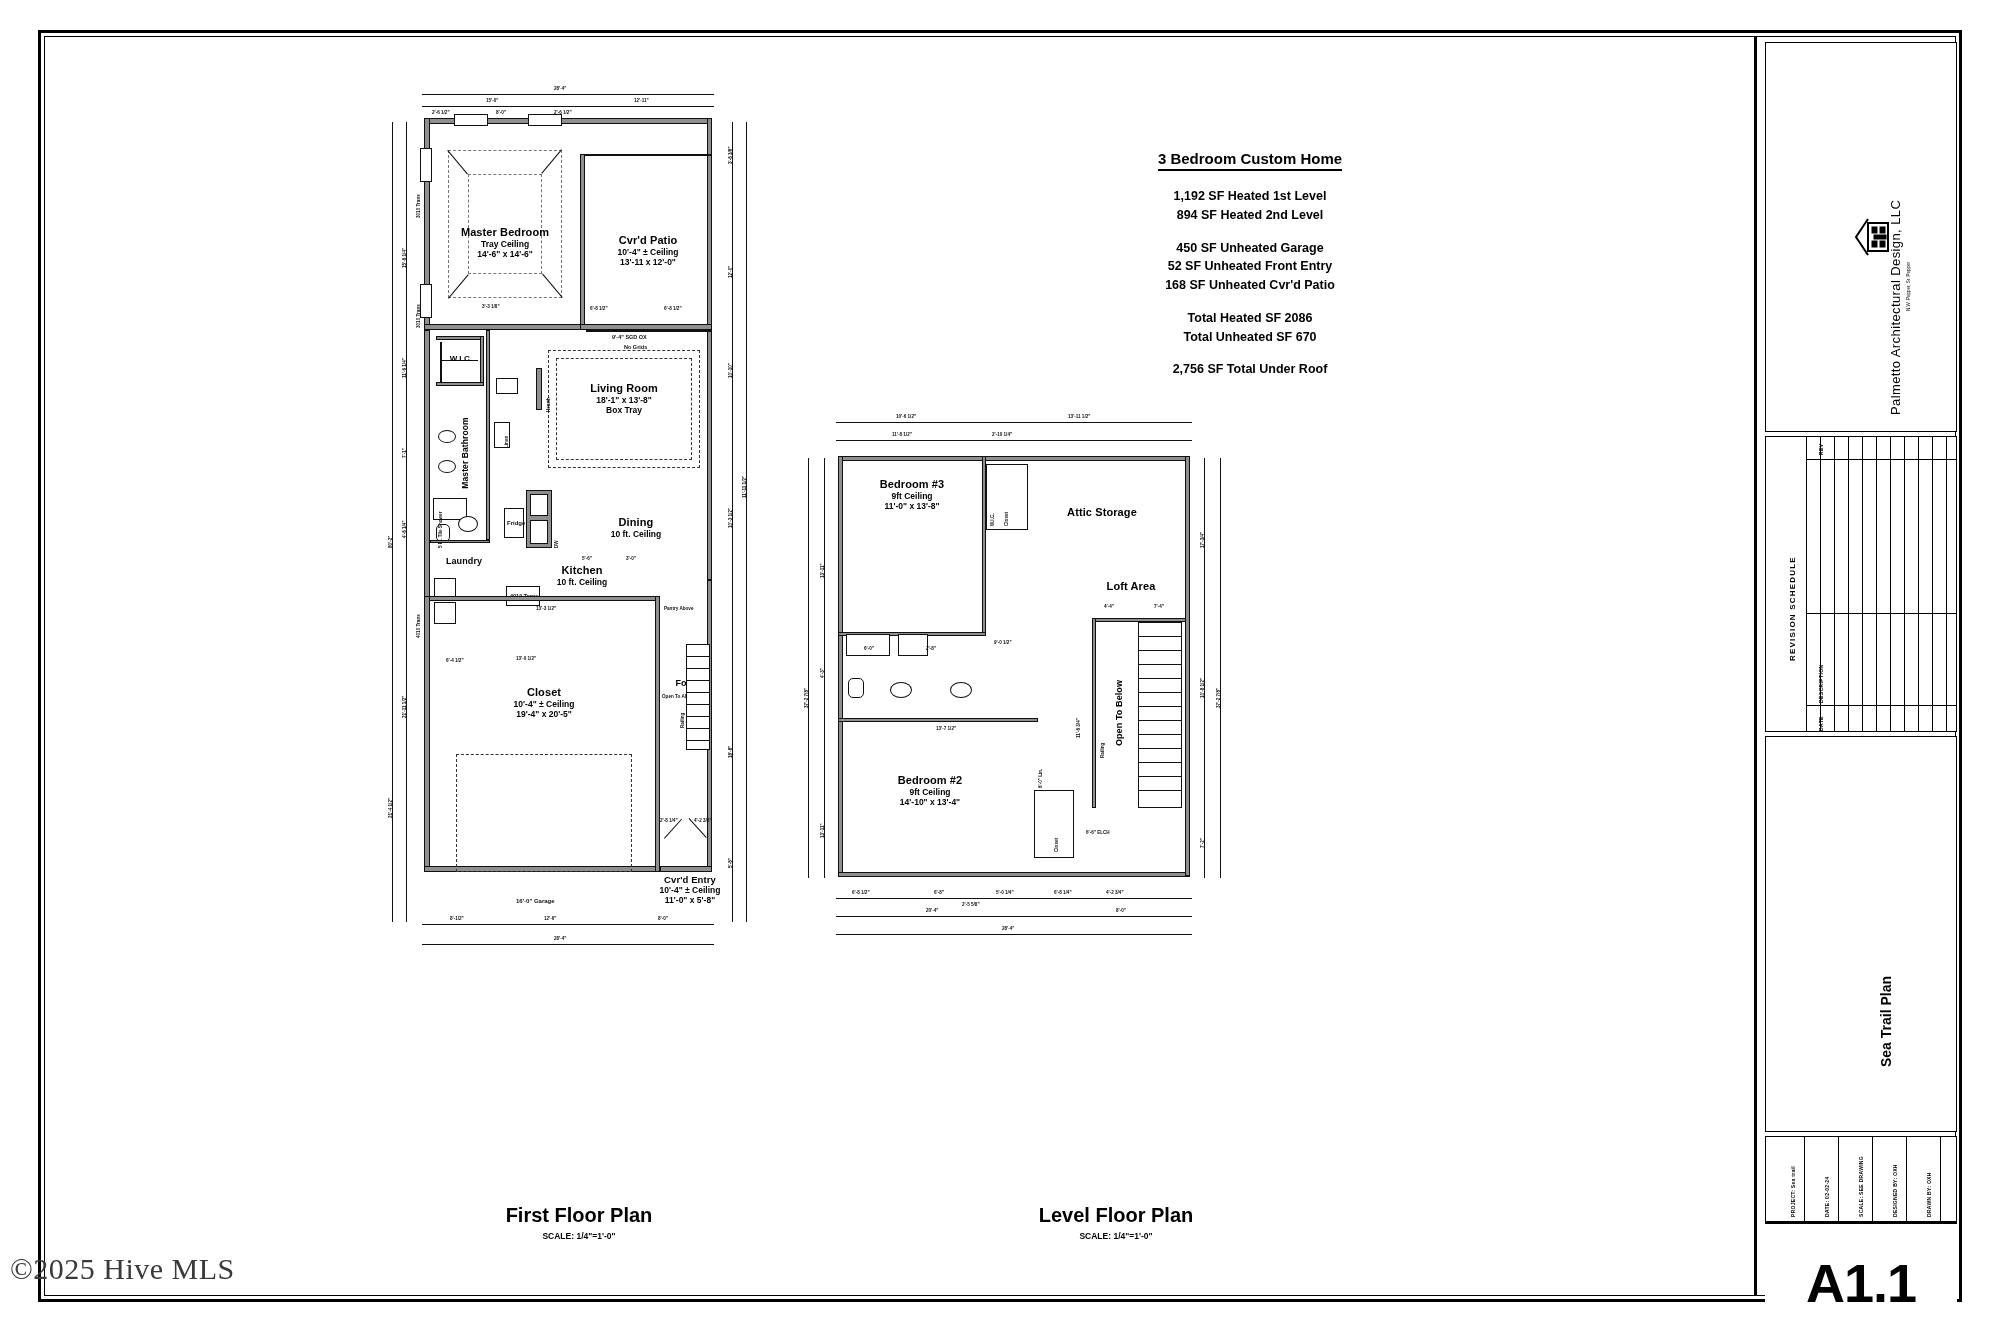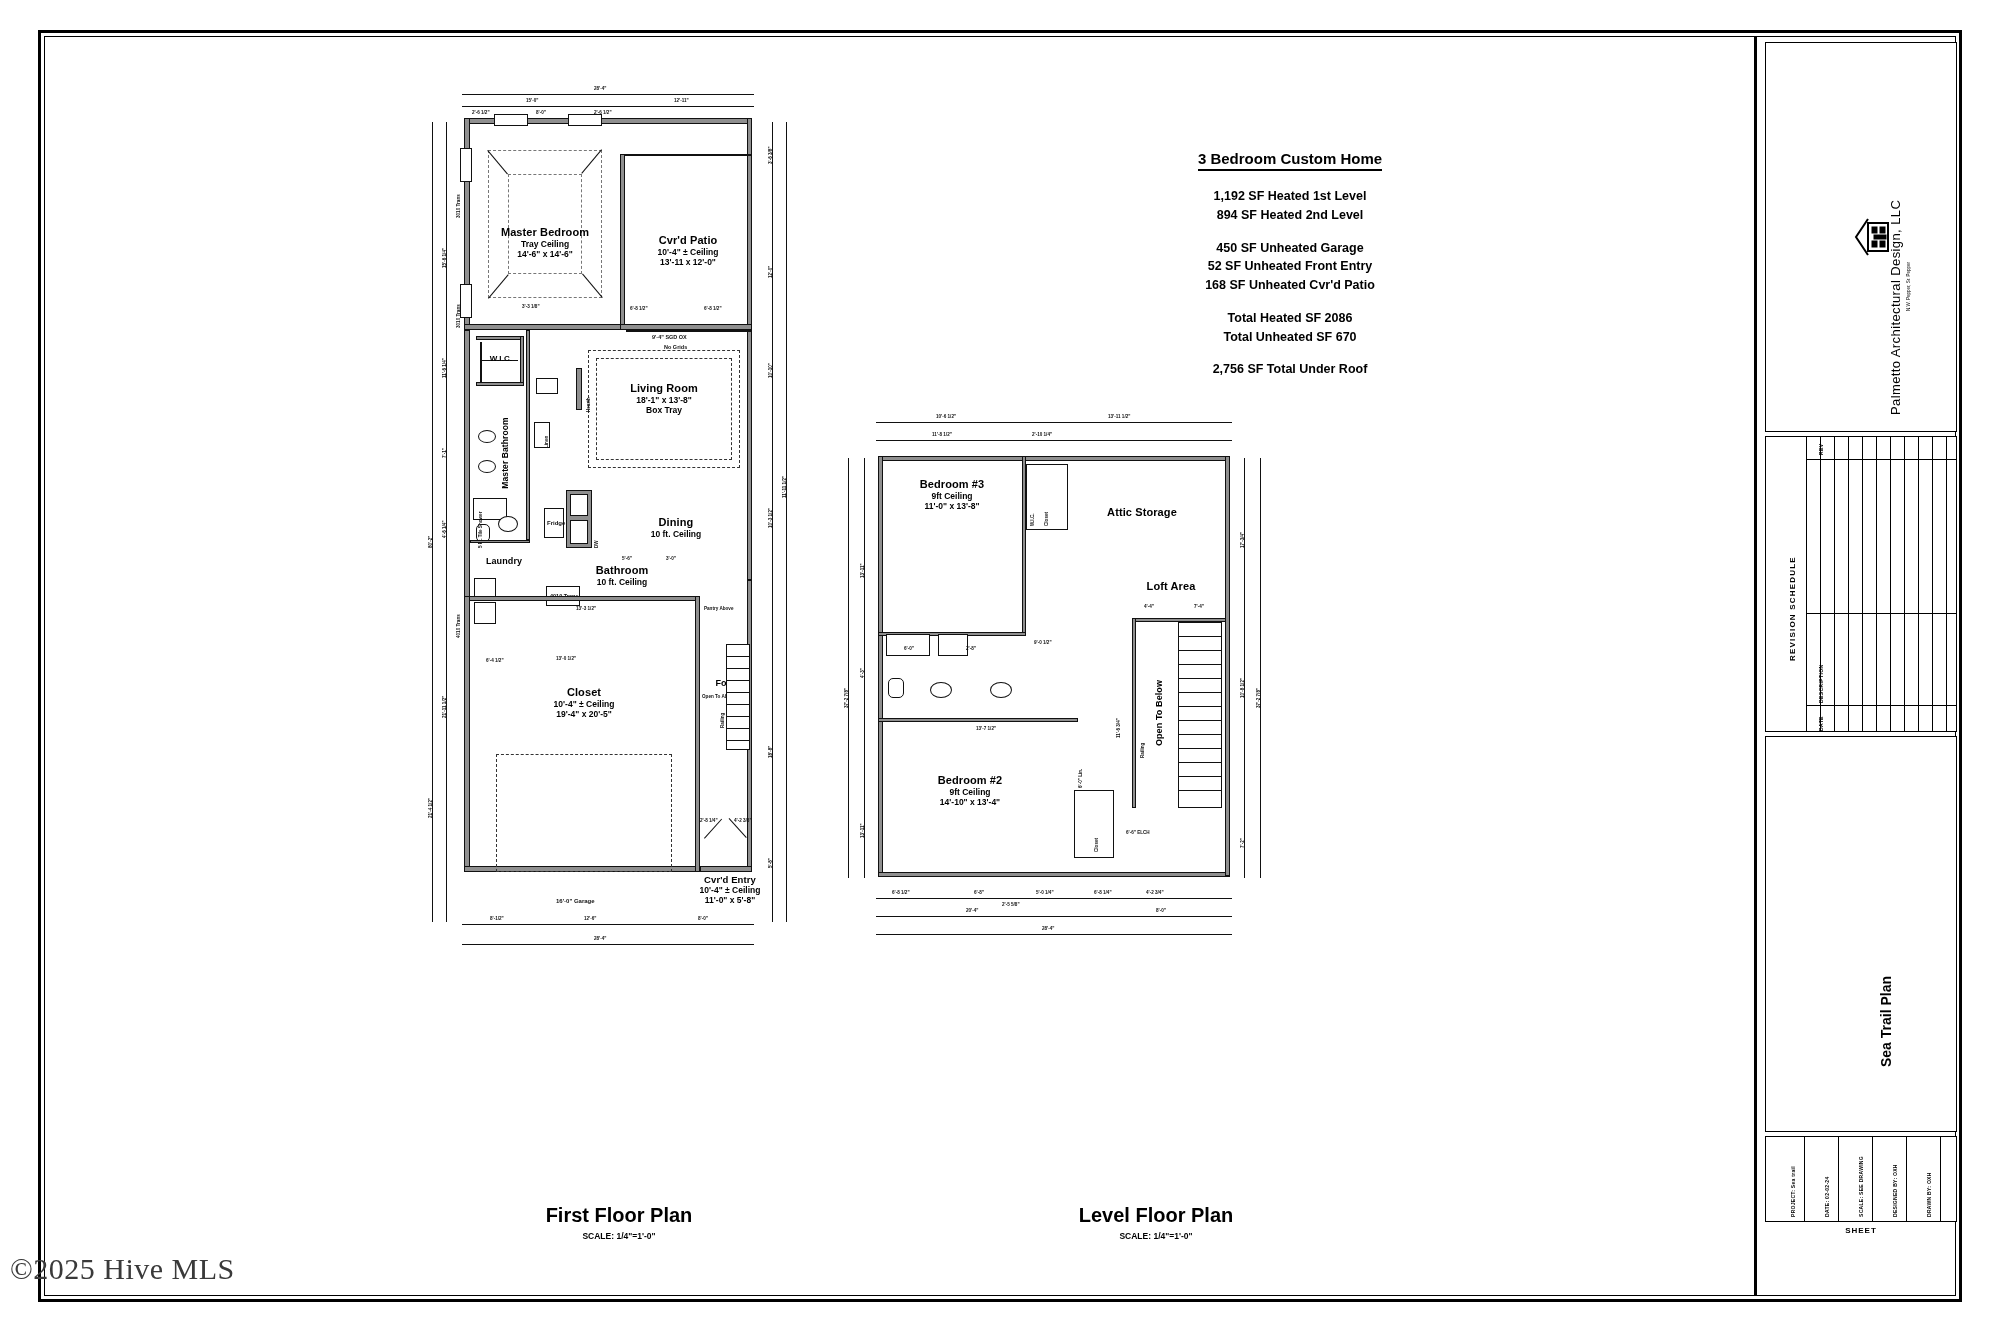--- a/index.html
+++ b/index.html
@@ -6,21 +6,21 @@
   body{width:2000px;height:1333px;position:relative;overflow:hidden;
        font-family:"Liberation Sans",sans-serif;color:#000;}
 
   
   #sheet-border{position:absolute;left:38px;top:30px;width:1924px;height:1272px;
                 border:3px solid #000;box-sizing:border-box;}
   #sheet-inner{position:absolute;left:44px;top:36px;width:1912px;height:1260px;
                border:1px solid #000;box-sizing:border-box;}
 
   
-  #drawing-area{position:absolute;left:46px;top:38px;width:1700px;height:1256px;margin-left:40px;}
+  #drawing-area{position:absolute;left:46px;top:38px;width:1700px;height:1256px;}
 
   
   .wall{position:absolute;background:#8f8f8f;border:1px solid #111;box-sizing:border-box;}
   .thin{position:absolute;background:#111;}
   .dash{position:absolute;border:1px dashed #777;box-sizing:border-box;}
   .dashdark{position:absolute;border:1px dashed #333;box-sizing:border-box;}
   .label{position:absolute;text-align:center;line-height:1.18;white-space:nowrap;}
   .label .nm{font-weight:bold;font-size:11px;letter-spacing:.1px;}
   .label .sub{font-weight:bold;font-size:8.5px;}
   .tiny{position:absolute;font-size:4.6px;font-weight:bold;white-space:nowrap;color:#111;}
@@ -179,21 +179,21 @@
 
     <div class="wall" style="left:150px;top:412px;width:26px;height:58px;"></div>
     <div class="fix" style="left:154px;top:416px;width:18px;height:22px;"></div>
     <div class="fix" style="left:154px;top:442px;width:18px;height:24px;"></div>
     <div class="tiny v" style="left:178px;top:470px;">DW</div>
     <div class="fix" style="left:128px;top:430px;width:20px;height:30px;"></div>
     <div class="tiny" style="left:131px;top:442px;font-size:6px;">Fridge</div>
     <div class="fix" style="left:130px;top:508px;width:34px;height:20px;"></div>
     <div class="tiny" style="left:134px;top:515px;font-size:5.5px;">4010 Trans</div>
     <div class="label" style="left:156px;top:486px;width:100px;">
-      <div class="nm">Bathroom</div>
+      <div class="nm">Kitchen</div>
       <div class="sub">10 ft. Ceiling</div>
     </div>
 
     <div class="wall" style="left:54px;top:462px;width:60px;height:3px;"></div>
     <div class="fix" style="left:58px;top:500px;width:22px;height:22px;"></div>
     <div class="fix" style="left:58px;top:524px;width:22px;height:22px;"></div>
     <div class="label" style="left:48px;top:478px;width:80px;">
       <div class="nm" style="font-size:9px;">Laundry</div>
     </div>
     <div class="circ" style="left:82px;top:438px;width:20px;height:16px;"></div>
@@ -466,15 +466,18 @@
     <div class="infocell" style="left:140px;"></div>
     <div class="infocell" style="left:174px;"></div>
     <div class="vtext infotxt" style="left:24px;top:80px;">PROJECT: Sea trail</div>
     <div class="vtext infotxt" style="left:58px;top:80px;">DATE: 02-02-24</div>
     <div class="vtext infotxt" style="left:92px;top:80px;">SCALE: SEE DRAWING</div>
     <div class="vtext infotxt" style="left:126px;top:80px;">DESIGNED BY: OXH</div>
     <div class="vtext infotxt" style="left:160px;top:80px;">DRAWN BY: OXH</div>
   </div>
 
   <div id="tb-sheetlbl" style="position:absolute;">SHEET</div>
+  <div class="tb-cell" id="tb-sheet">
+    <div id="sheet-num">A1.1</div>
+  </div>
 </div>
 
 <div id="watermark">©2025 Hive MLS</div>
 
 </body></html>

